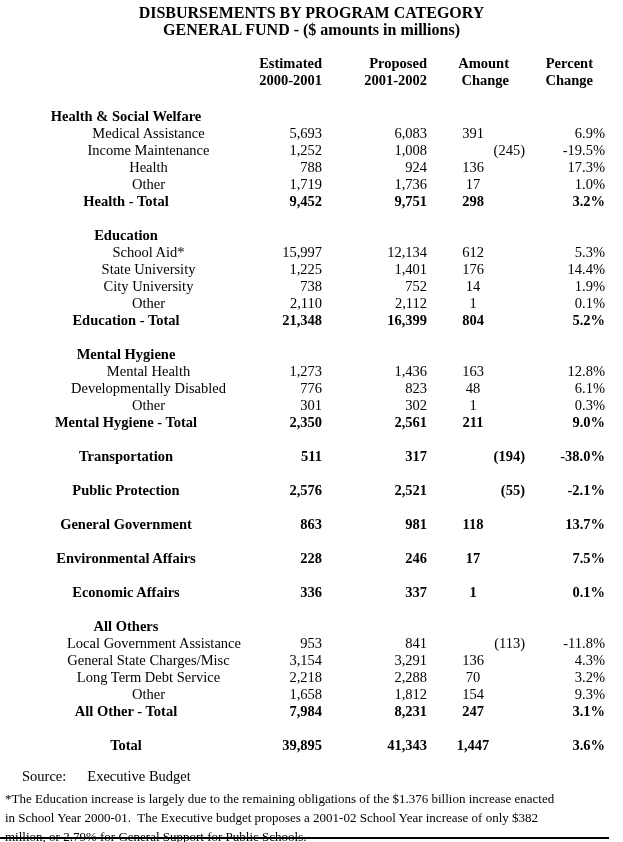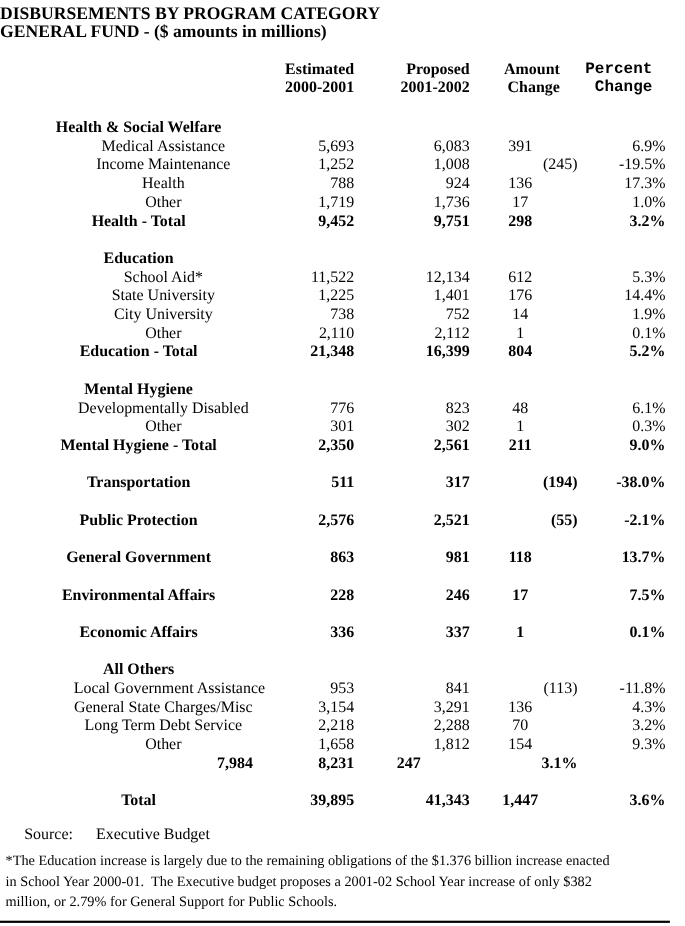--- a/index.html
+++ b/index.html
@@ -5,35 +5,35 @@
   html, body { margin: 0; padding: 0; }
   body {
     width: 623px; height: 842px;
     background: #ffffff; color: #000000;
     font-family: "Liberation Serif", serif;
     font-size: 14.5px;
     position: relative;
     overflow: hidden;
   }
   .doc { padding-top: 4px; }
-  .title { text-align: left; font-weight: bold; font-size: 16px; line-height: 17px; }
+  .title { text-align: center; font-weight: bold; font-size: 16px; line-height: 17px; }
   .table-area { margin-left: 22px; width: 583px; }
   .grid-row {
     display: grid;
     grid-template-columns: 208px 92px 105px 98px 80px;
     line-height: 17px;
   }
   .c { display: block; }
   .label { text-align: center; white-space: nowrap; }
   .indent { padding-left: 5px; margin-left: 40px; }
   .num { text-align: right; white-space: nowrap; }
   .bold { font-weight: bold; }
   .thead { margin-top: 17px; font-weight: bold; }
   .hcol2 { padding-right: 16px; }
-  .hcol3 { padding-right: 12px; font-family: Liberation Mono, monospace; }
+  .hcol3 { padding-right: 12px; }
   .tbody { margin-top: 19px; }
   .block.gap { margin-top: 17px; }
   .amount.padr { padding-right: 6px; text-align: center; }
   .source { margin-left: 22px; margin-top: 14px; line-height: 17px; }
   .source-value { margin-left: 21px; }
   .footnote { margin-left: 5px; margin-top: 4px; font-size: 13px; }
   .footnote div { line-height: 19px; white-space: pre; }
   .bottom-rule {
     position: absolute; left: 0; top: 837;
     top: 837px; width: 609px; height: 2px; background: #000000;
@@ -109,21 +109,21 @@
             <span class="c num amount padr">298</span>
             <span class="c num">3.2%</span>
           </div>
         </div>
         <div class="block gap">
           <div class="grid-row bold">
             <span class="c label">Education</span>
           </div>
           <div class="grid-row ">
             <span class="c label indent">School Aid*</span>
-            <span class="c num">11,522</span>
+            <span class="c num">15,997</span>
             <span class="c num">12,134</span>
             <span class="c num amount padr">612</span>
             <span class="c num">5.3%</span>
           </div>
           <div class="grid-row ">
             <span class="c label indent">State University</span>
             <span class="c num">1,225</span>
             <span class="c num">1,401</span>
             <span class="c num amount padr">176</span>
             <span class="c num">14.4%</span>
@@ -148,20 +148,27 @@
             <span class="c num">16,399</span>
             <span class="c num amount padr">804</span>
             <span class="c num">5.2%</span>
           </div>
         </div>
         <div class="block gap">
           <div class="grid-row bold">
             <span class="c label">Mental Hygiene</span>
           </div>
           <div class="grid-row ">
+            <span class="c label indent">Mental Health</span>
+            <span class="c num">1,273</span>
+            <span class="c num">1,436</span>
+            <span class="c num amount padr">163</span>
+            <span class="c num">12.8%</span>
+          </div>
+          <div class="grid-row ">
             <span class="c label indent">Developmentally Disabled</span>
             <span class="c num">776</span>
             <span class="c num">823</span>
             <span class="c num amount padr">48</span>
             <span class="c num">6.1%</span>
           </div>
           <div class="grid-row ">
             <span class="c label indent">Other</span>
             <span class="c num">301</span>
             <span class="c num">302</span>
@@ -247,20 +254,21 @@
             <span class="c num">3.2%</span>
           </div>
           <div class="grid-row ">
             <span class="c label indent">Other</span>
             <span class="c num">1,658</span>
             <span class="c num">1,812</span>
             <span class="c num amount padr">154</span>
             <span class="c num">9.3%</span>
           </div>
           <div class="grid-row bold">
+            <span class="c label">All Other - Total</span>
             <span class="c num">7,984</span>
             <span class="c num">8,231</span>
             <span class="c num amount padr">247</span>
             <span class="c num">3.1%</span>
           </div>
         </div>
         <div class="block gap">
           <div class="grid-row bold">
             <span class="c label">Total</span>
             <span class="c num">39,895</span>

